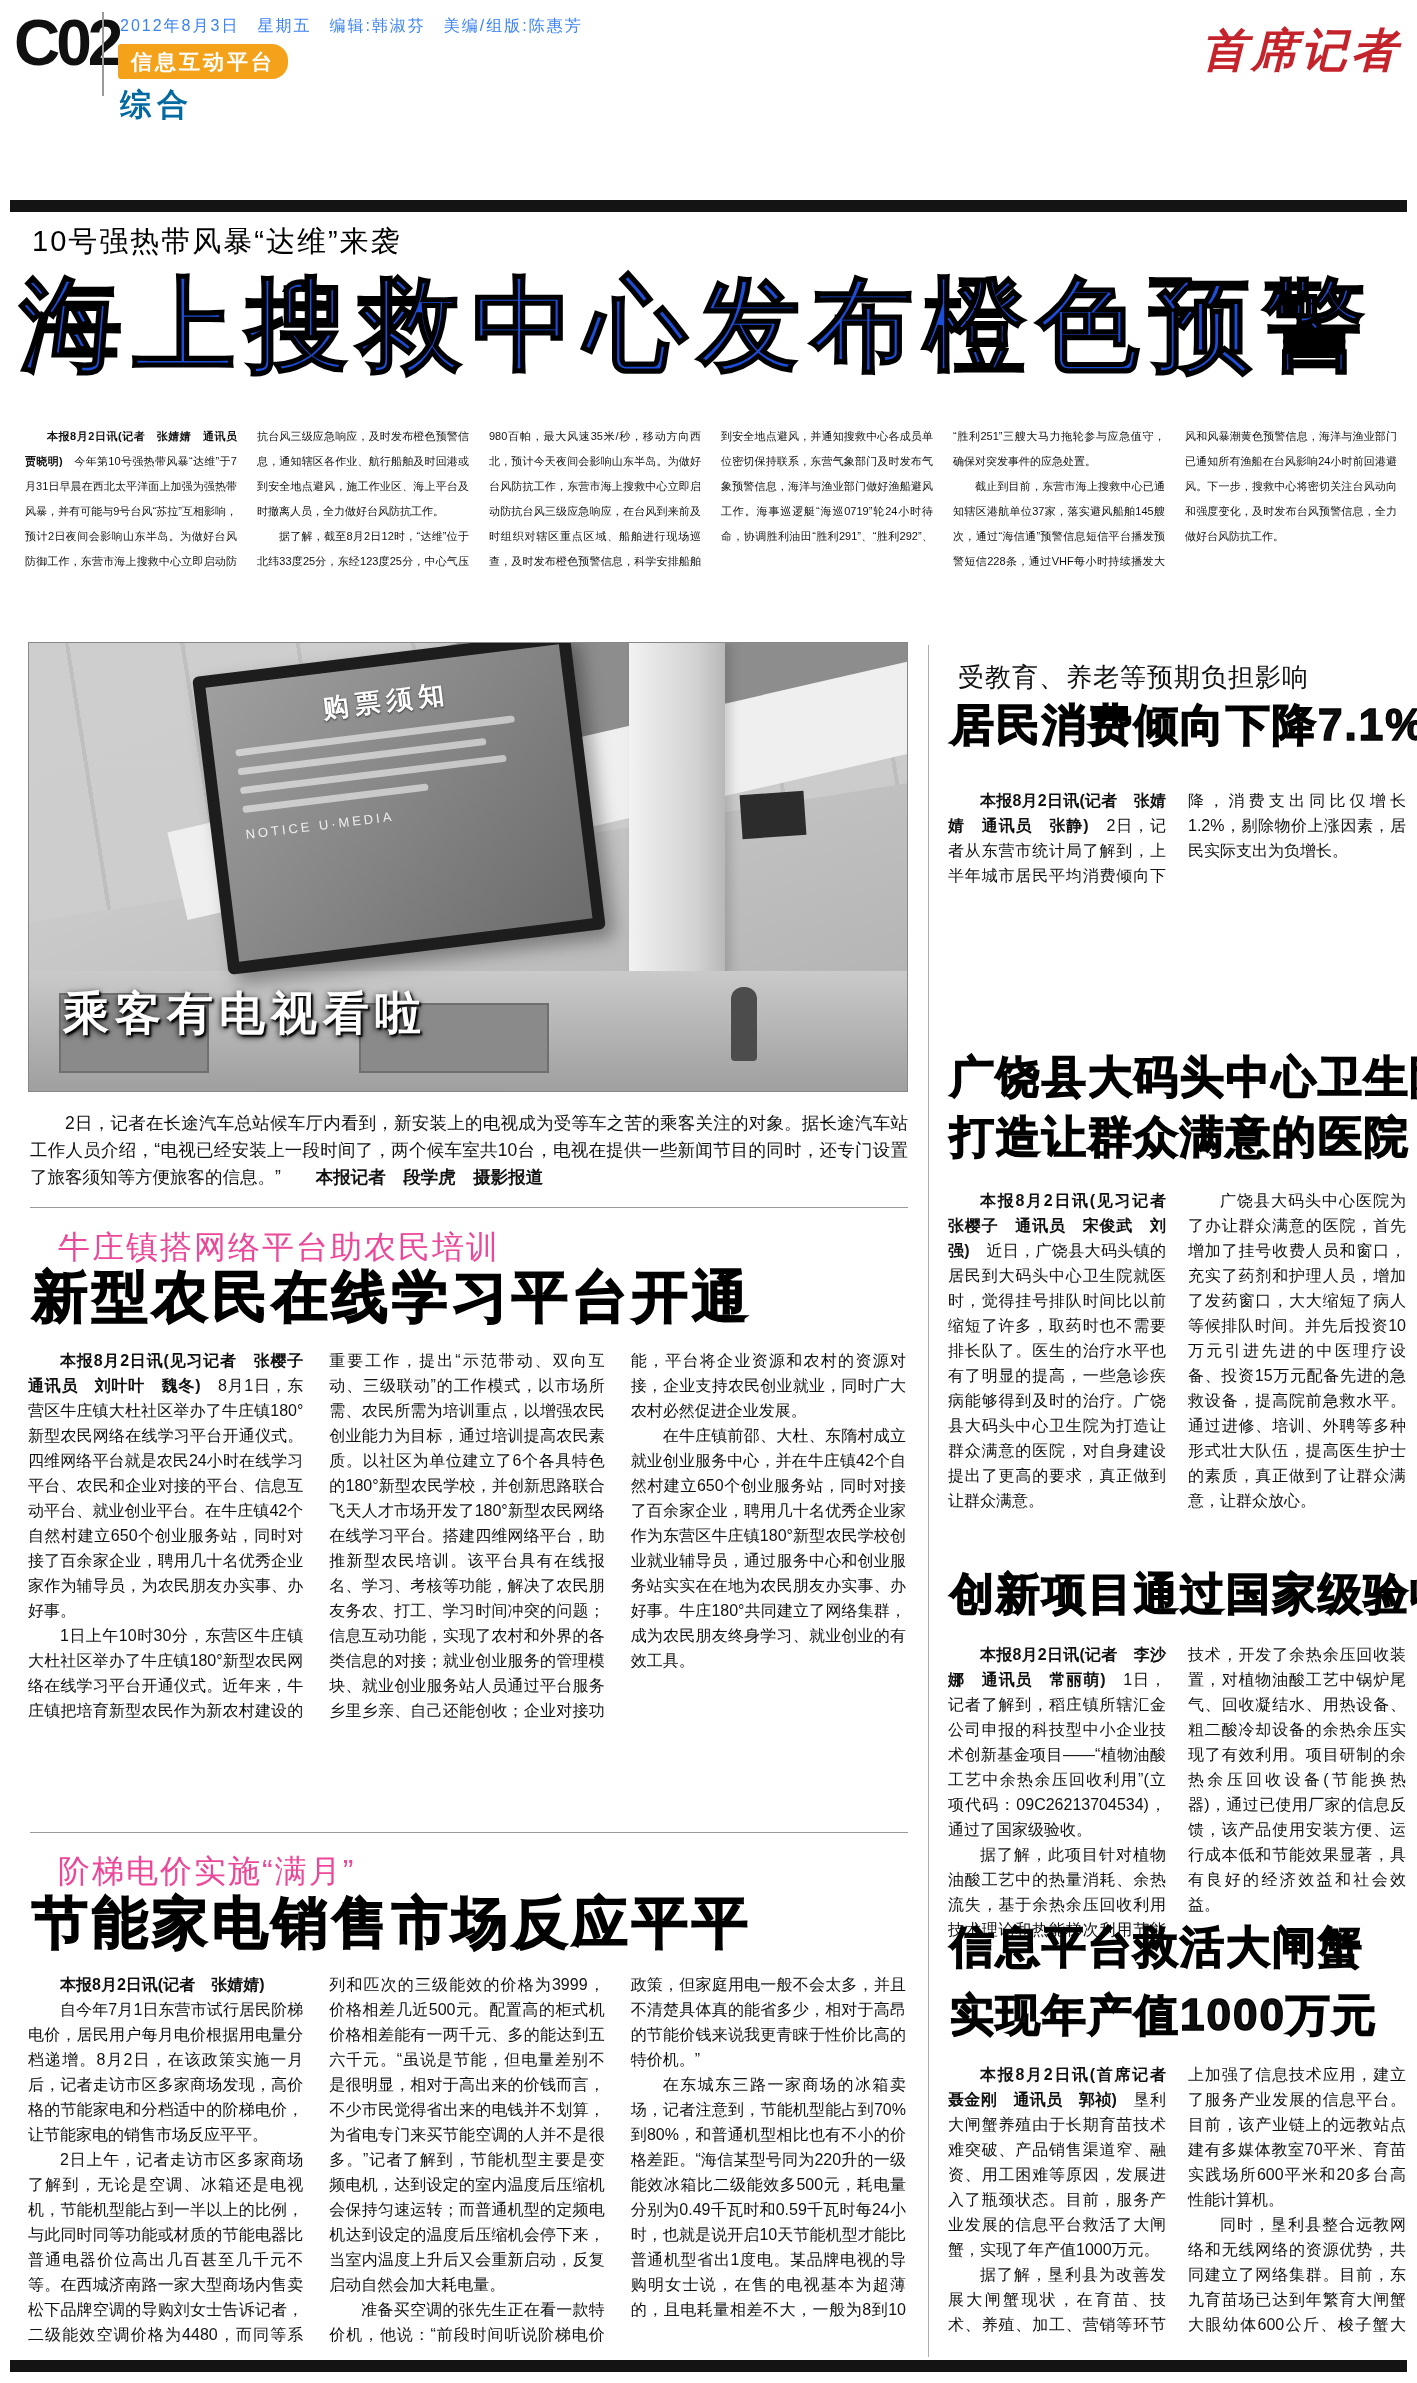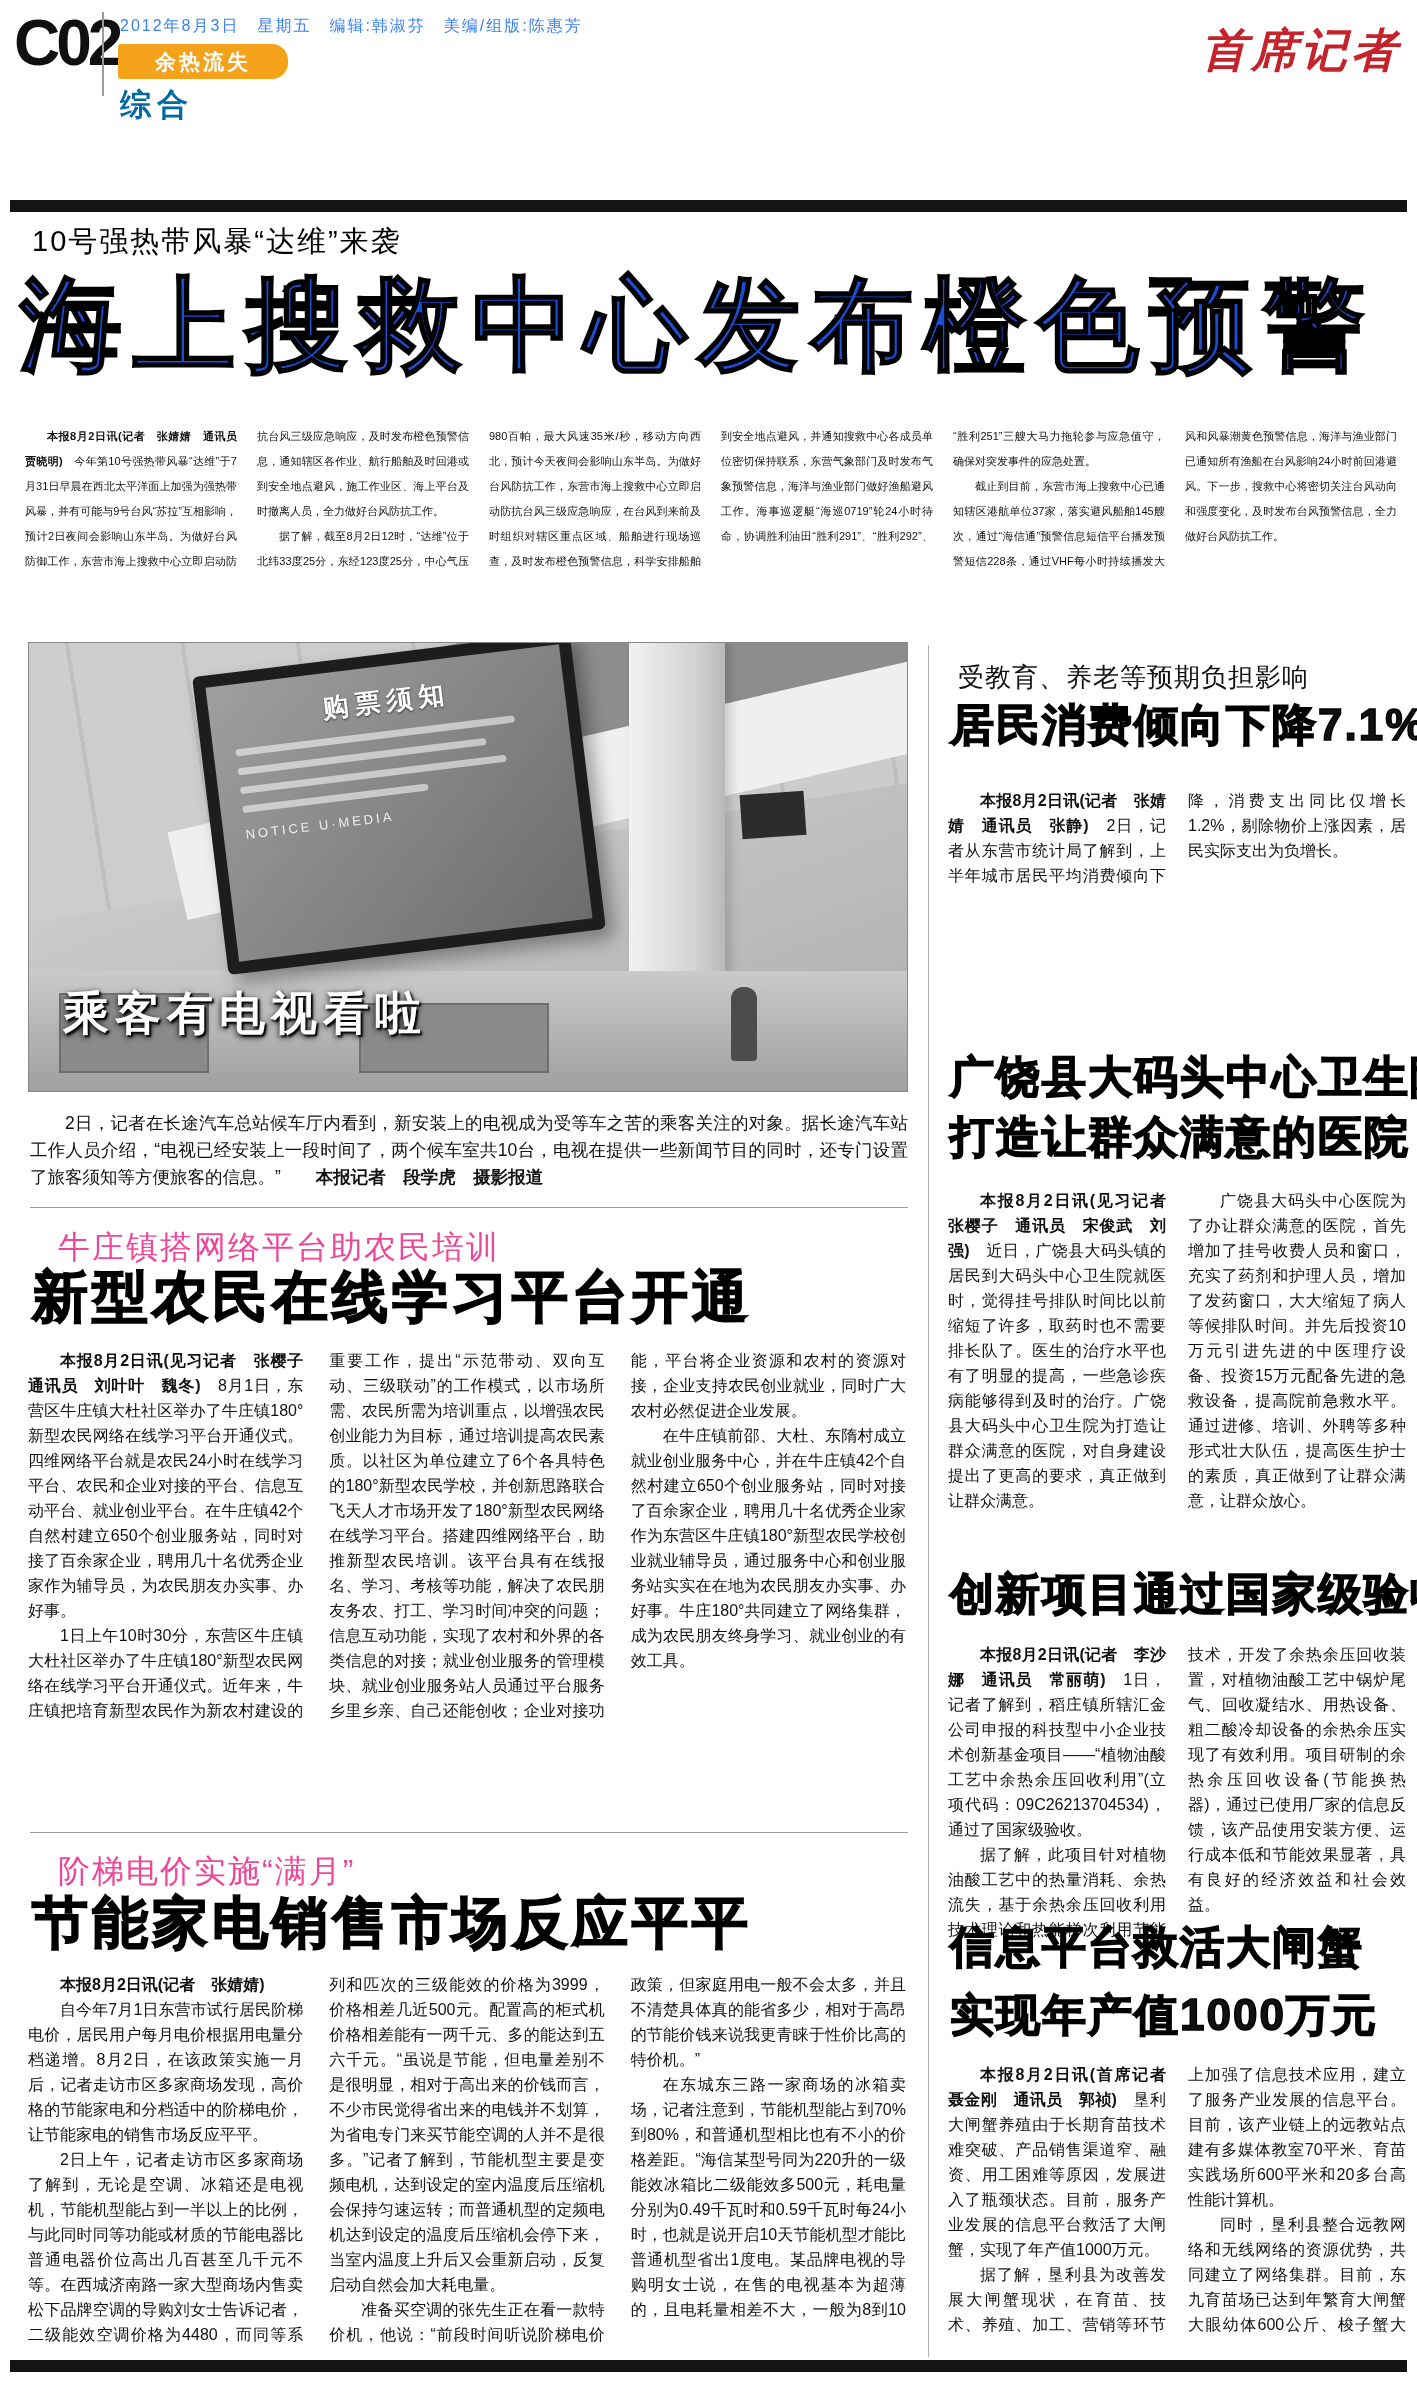--- a/index.html
+++ b/index.html
@@ -72,21 +72,21 @@
            font-size:16px;line-height:25px;text-align:justify;overflow:hidden}
 </style>
 </head>
 <body>
 
 <div class="page">
 
   <div class="pageno">C02</div>
   <div class="hdr-vline"></div>
   <div class="dateline">2012年8月3日　星期五　编辑:韩淑芬　美编/组版:陈惠芳</div>
-  <div class="tab">余热流失</div>
+  <div class="tab">信息互动平台</div>
   <div class="section">综合</div>
   <div class="masthead">首席记者</div>
   <div class="topbar"></div>
 
   <div class="storm-kicker">10号强热带风暴“达维”来袭</div>
   <div class="storm-headline">海上搜救中心发布橙色预警</div>
   <div class="storm-body">
     <p><span class="byline">本报8月2日讯(记者　张婧婧　通讯员　贾晓明)　</span><span>今年第10号强热带风暴“达维”于7月31日早晨在西北太平洋面上加强为强热带风暴，并有可能与9号台风“苏拉”互相影响，预计2日夜间会影响山东半岛。为做好台风防御工作，东营市海上搜救中心立即启动防抗台风三级应急响应，及时发布橙色预警信息，通知辖区各作业、航行船舶及时回港或到安全地点避风，施工作业区、海上平台及时撤离人员，全力做好台风防抗工作。</span></p>
     <p>据了解，截至8月2日12时，“达维”位于北纬33度25分，东经123度25分，中心气压980百帕，最大风速35米/秒，移动方向西北，预计今天夜间会影响山东半岛。为做好台风防抗工作，东营市海上搜救中心立即启动防抗台风三级应急响应，在台风到来前及时组织对辖区重点区域、船舶进行现场巡查，及时发布橙色预警信息，科学安排船舶到安全地点避风，并通知搜救中心各成员单位密切保持联系，东营气象部门及时发布气象预警信息，海洋与渔业部门做好渔船避风工作。海事巡逻艇“海巡0719”轮24小时待命，协调胜利油田“胜利291”、“胜利292”、“胜利251”三艘大马力拖轮参与应急值守，确保对突发事件的应急处置。</p>
     <p>截止到目前，东营市海上搜救中心已通知辖区港航单位37家，落实避风船舶145艘次，通过“海信通”预警信息短信平台播发预警短信228条，通过VHF每小时持续播发大风和风暴潮黄色预警信息，海洋与渔业部门已通知所有渔船在台风影响24小时前回港避风。下一步，搜救中心将密切关注台风动向和强度变化，及时发布台风预警信息，全力做好台风防抗工作。</p>

